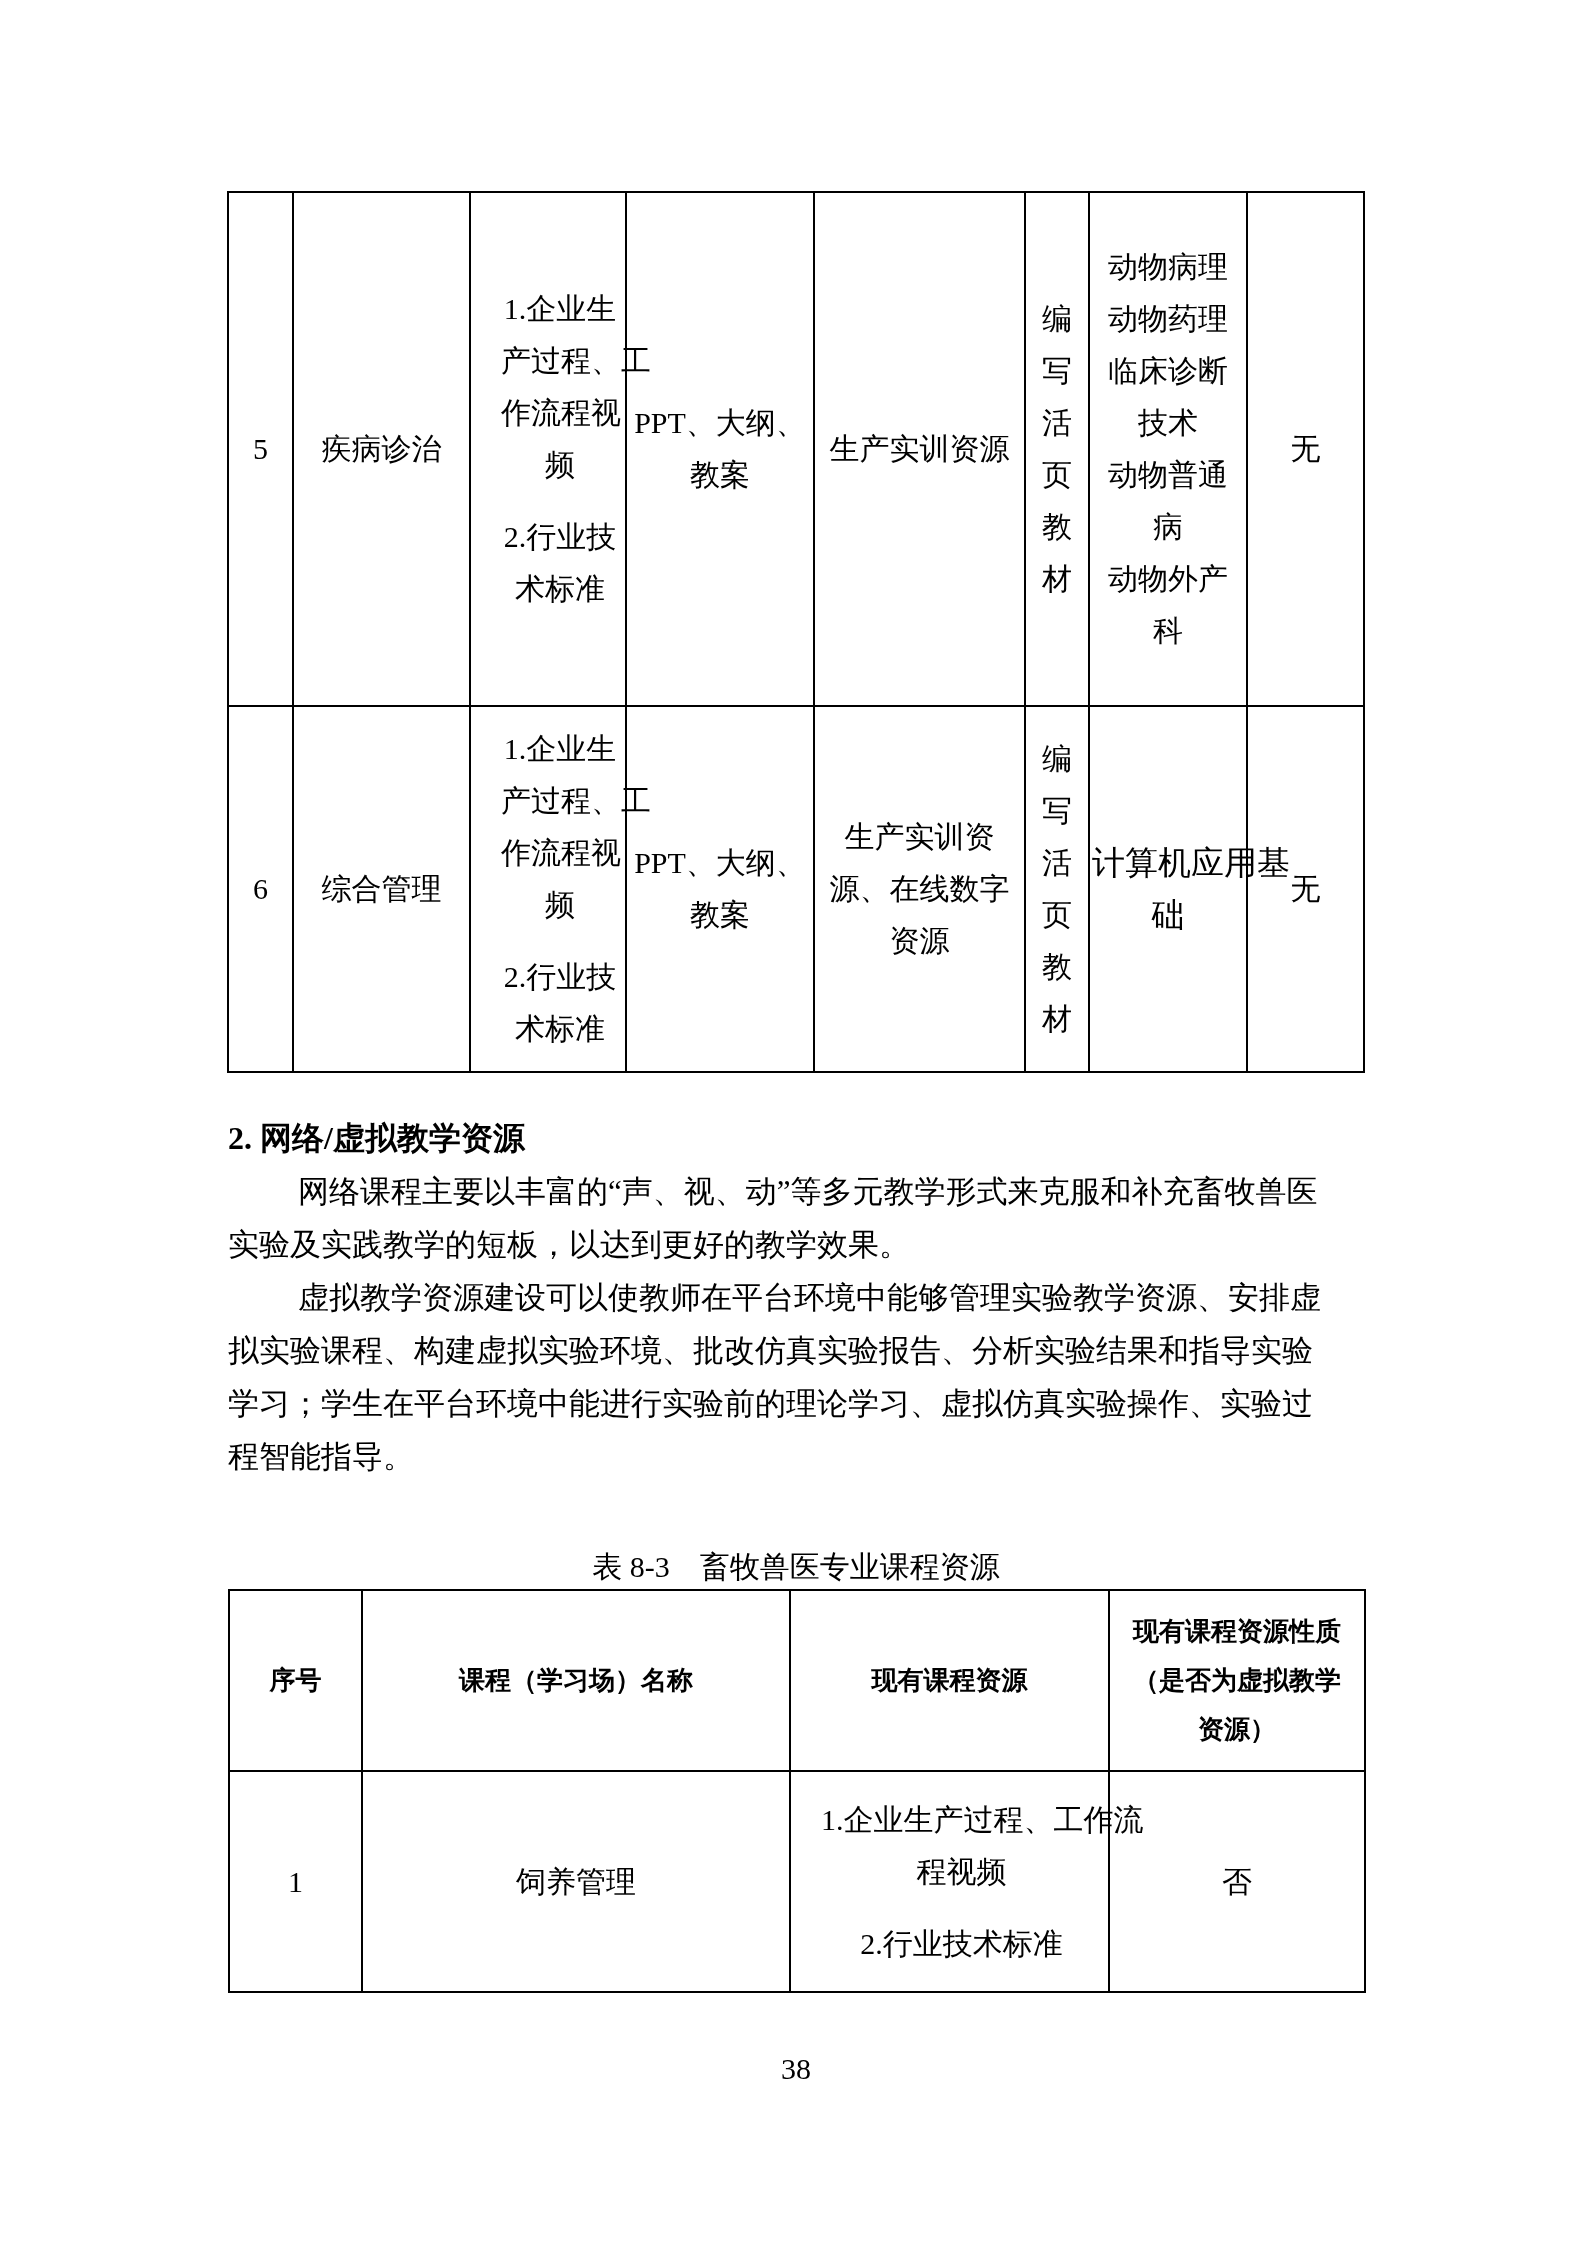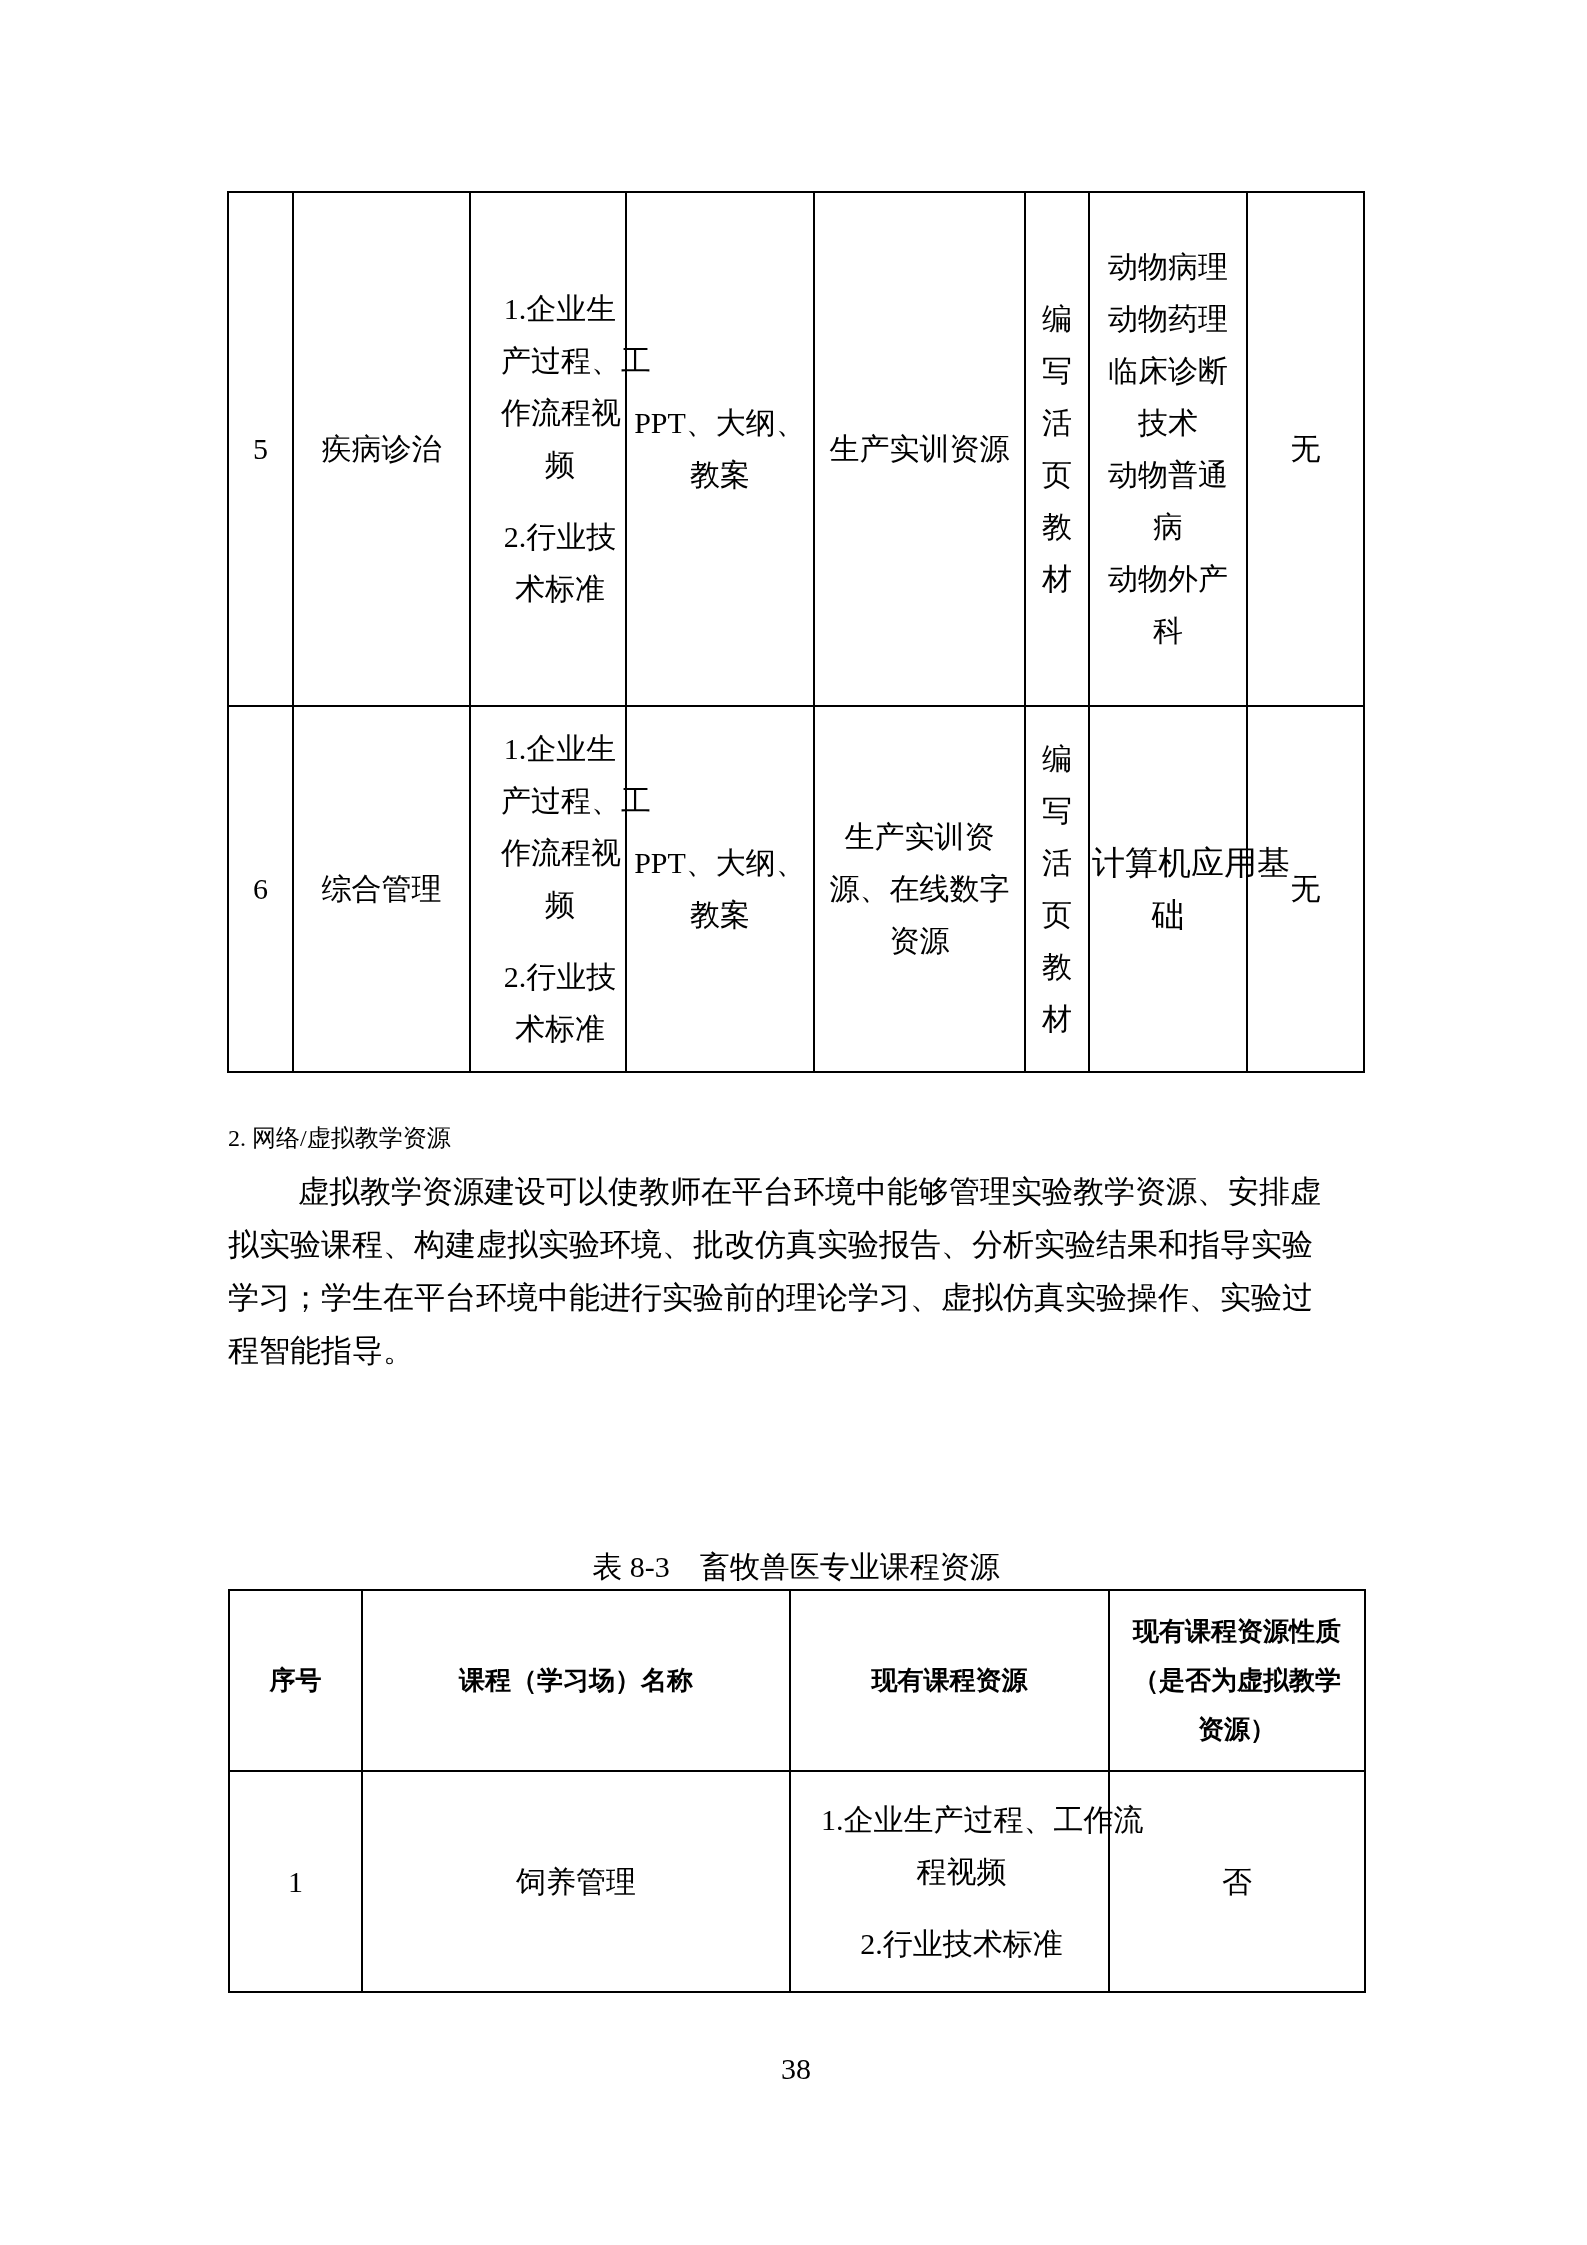--- a/index.html
+++ b/index.html
@@ -24,21 +24,21 @@
   .t2 .hdr td{font-weight:bold;font-size:26px;line-height:49px;}
   .ml{white-space:pre;}
   .item{white-space:pre;margin-left:24px;}
   .item + .item{margin-top:20px;}
   .small{font-size:33px;padding:0 2px;}
   .vcell{padding:0 2px;}
   .textblock{
     position:absolute;left:228px;top:1112px;width:1136px;
     font-size:31px;line-height:53px;
   }
-  .sec-heading{font-weight:normal;font-size:24px;line-height:53px;}
+  .sec-heading{font-weight:bold;font-size:32px;line-height:53px;}
   .para{margin:0;text-indent:70px;white-space:pre-line;text-align:justify;}
   .tbl-caption{
     position:absolute;left:228px;top:1544px;width:1136px;
     text-align:center;font-weight:normal;font-size:30px;line-height:45px;
     white-space:pre;
   }
   .page-number{
     position:absolute;left:228px;top:2042px;width:1136px;
     text-align:center;font-size:30px;line-height:53px;
   }
@@ -114,20 +114,22 @@
 材</td>
       <td class="ml small">计算机应用基
 础</td>
       <td>无</td>
     </tr>
   </tbody>
     </table>
 
   <div class="textblock">
     <div class="sec-heading">2. 网络/虚拟教学资源</div>
+    <p class="para">网络课程主要以丰富的“声、视、动”等多元教学形式来克服和补充畜牧兽医
+实验及实践教学的短板，以达到更好的教学效果。</p>
     <p class="para">虚拟教学资源建设可以使教师在平台环境中能够管理实验教学资源、安排虚
 拟实验课程、构建虚拟实验环境、批改仿真实验报告、分析实验结果和指导实验
 学习；学生在平台环境中能进行实验前的理论学习、虚拟仿真实验操作、实验过
 程智能指导。</p>
   </div>
 
   <div class="tbl-caption">表 8-3　畜牧兽医专业课程资源</div>
 
   <table class="t2">
     <colgroup>

